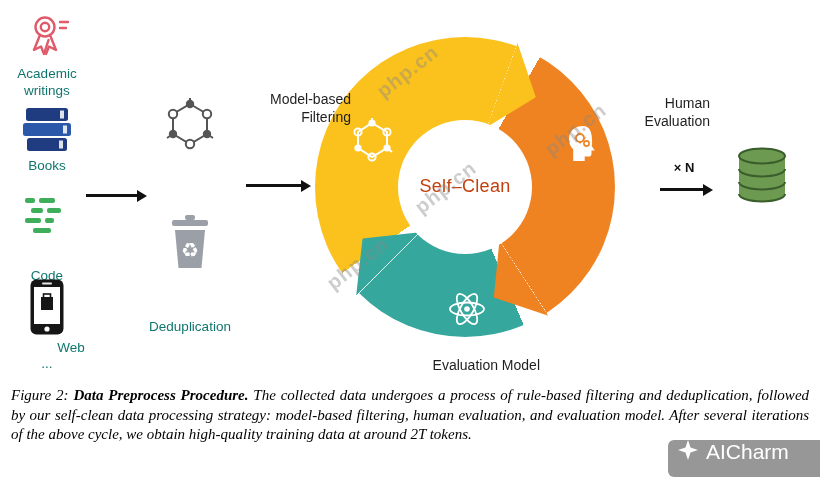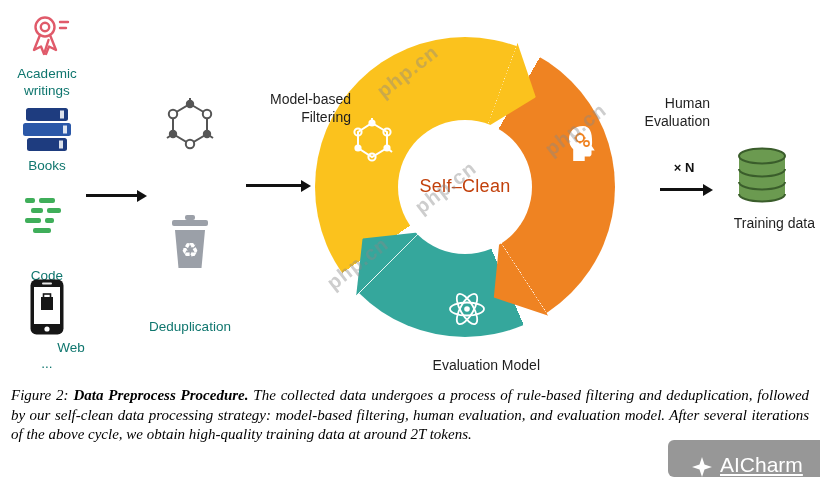--- a/index.html
+++ b/index.html
@@ -40,22 +40,22 @@
   
   .caption{position:absolute;left:11px;top:386px;width:798px;
     font-family:"Liberation Serif",serif;font-size:15px;line-height:1.3;color:#000;text-align:justify;font-style:italic;}
   .caption b{font-weight:bold;}
 
   
   .wm{position:absolute;font-size:20px;font-weight:600;color:rgba(135,135,135,.42);
       transform:rotate(-38deg);z-index:5;letter-spacing:1px;}
   .wm1{left:372px;top:60px;} .wm2{left:540px;top:118px;} .wm3{left:410px;top:176px;} .wm4{left:322px;top:252px;}
   .brand-badge{position:absolute;left:668px;top:440px;width:152px;height:37px;z-index:6;
-    background:rgba(128,128,128,.82);border-radius:6px 0 0 6px;display:flex;align-items:flex-end;gap:8px;
-    padding-left:24px;box-sizing:border-box;color:#fff;font-size:21px;text-decoration:underline;}
+    background:rgba(128,128,128,.82);border-radius:6px 0 0 6px;display:flex;align-items:flex-start;gap:8px;
+    padding-left:10px;box-sizing:border-box;color:#fff;font-size:21px;}
 
   .xn{position:absolute;left:662px;top:160px;width:44px;text-align:center;font-size:13px;font-weight:bold;color:#111;}
 </style>
 </head>
 <body>
 
 <div class="canvas">
 
   <div class="src-icon" style="left:20px;top:12px;">
     <svg width="54" height="52" viewBox="0 0 54 52">
@@ -197,21 +197,20 @@
 
   <div class="src-icon" style="left:736px;top:146px;">
     <svg width="52" height="58" viewBox="0 0 52 58">
       <path d="M3 10 L3 48 A23 7.5 0 0 0 49 48 L49 10" style="fill:var(--c-dbgreen,#6B9A50)"></path>
       <ellipse cx="26" cy="10" rx="23" ry="7.5" style="fill:var(--c-dbgreen,#6B9A50);stroke:var(--c-dbdark,#3A5D2B)" stroke-width="2"></ellipse>
       <path d="M3 23 A23 7.5 0 0 0 49 23" fill="none" stroke-width="2" style="stroke:var(--c-dbdark,#3A5D2B)"></path>
       <path d="M3 36 A23 7.5 0 0 0 49 36" fill="none" stroke-width="2" style="stroke:var(--c-dbdark,#3A5D2B)"></path>
       <path d="M3 48 A23 7.5 0 0 0 49 48" fill="none" stroke-width="2" style="stroke:var(--c-dbdark,#3A5D2B)"></path>
     </svg>
   </div>
-  <div class="biglbl" style="left:710px;top:214px;width:105px;">Training data</div>
 
   <div class="wm wm1">php.cn</div>
   <div class="wm wm2">php.cn</div>
   <div class="wm wm3">php.cn</div>
   <div class="wm wm4">php.cn</div>
 
   <div class="brand-badge">
     <span style="display:inline-flex;">
       <svg width="20" height="20" viewBox="0 0 20 20">
         <path d="M10 0 L12.5 7.5 L20 10 L12.5 12.5 L10 20 L7.5 12.5 L0 10 L7.5 7.5 Z" fill="#fff"></path>

